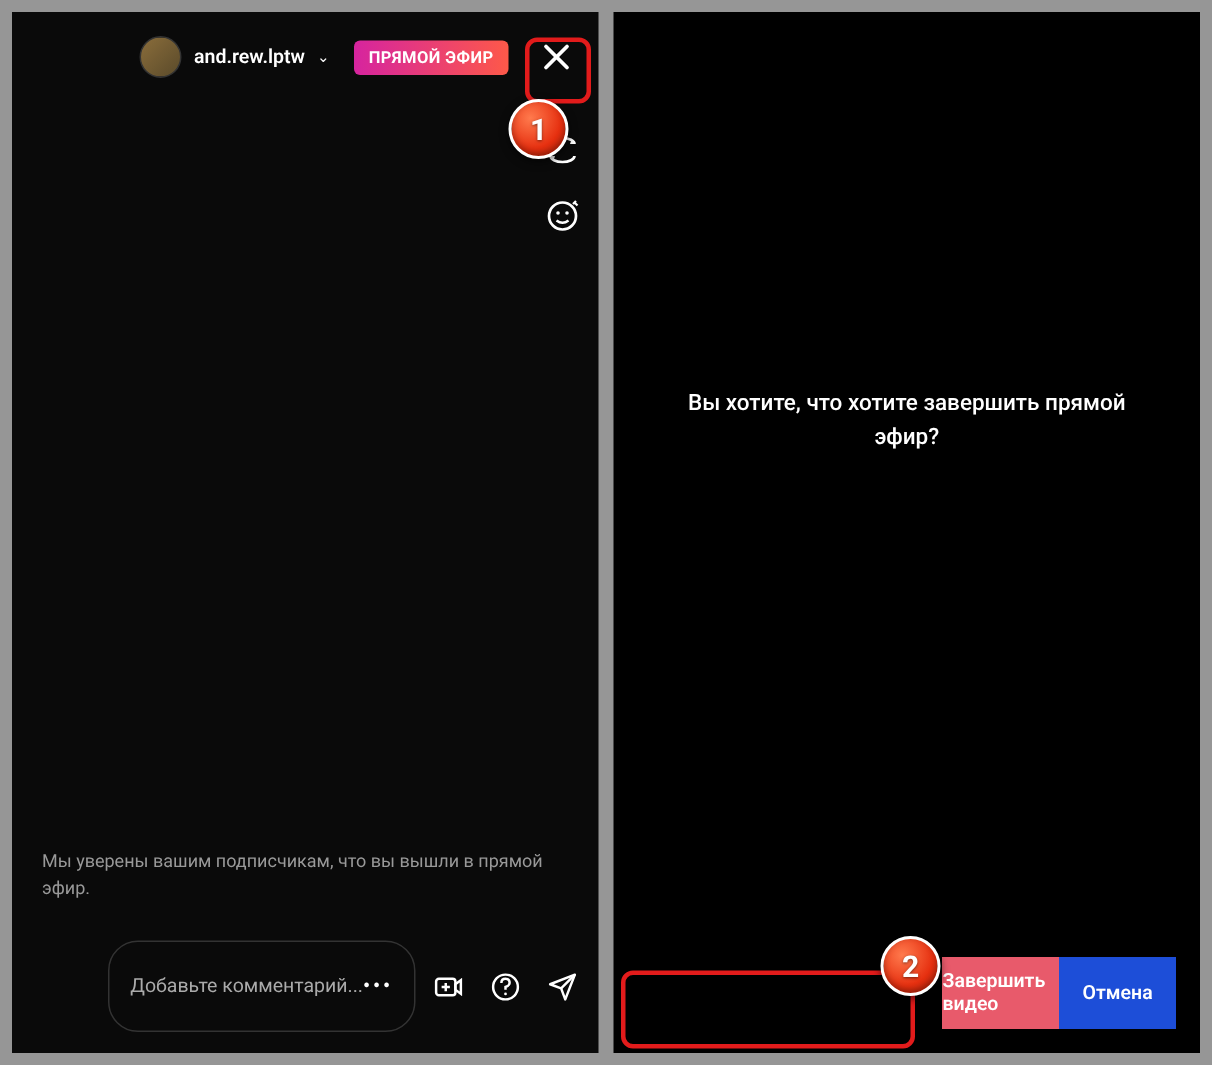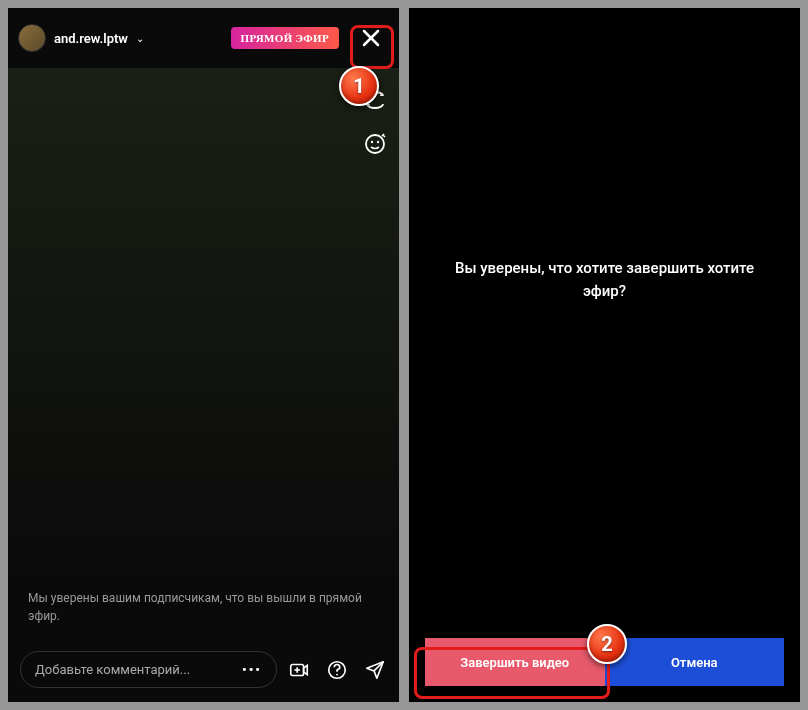--- a/index.html
+++ b/index.html
@@ -16,20 +16,21 @@
       display: flex;
       gap: 10px;
       padding: 8px;
     }
     
     .phone-screen {
       flex: 1;
       background: #000;
       position: relative;
       overflow: hidden;
+      align-items: flex-end;
     }
     
     
     .left-screen {
       display: flex;
       flex-direction: column;
       background: #0a0a0a;
     }
     
     .header {
@@ -63,21 +64,20 @@
     }
     
     .live-badge {
       background: linear-gradient(90deg, #d6249f, #fd5949);
       color: #fff;
       font-size: 11px;
       font-weight: 700;
       padding: 5px 10px;
       border-radius: 4px;
       letter-spacing: 0.3px;
-      font-family: Liberation Serif, serif;
     }
     
     .close-btn {
       width: 36px;
       height: 36px;
       display: flex;
       align-items: center;
       justify-content: center;
       color: #fff;
       font-size: 22px;
@@ -158,21 +158,21 @@
       align-items: center;
       padding: 8px 12px 14px 12px;
       gap: 10px;
     }
     
     .comment-input {
       flex: 1;
       background: transparent;
       border: 1px solid #333;
       border-radius: 20px;
-      padding: 10px 14px;
+      padding: 22px 14px;
       color: #aaa;
       font-size: 13px;
       display: flex;
       align-items: center;
       justify-content: space-between;
     }
     
     .more-dots {
       color: #fff;
       font-weight: bold;
@@ -331,21 +331,21 @@
           <line x1="21" y1="3" x2="11" y2="13" stroke="#fff" stroke-width="1.8"></line>
         </svg>
       </div>
     </div>
   </div>
 </div>
 
 <div class="phone-screen right-screen">
 
   <div class="confirm-area">
-    <div class="confirm-text">Вы уверены, что хотите завершить хотите эфир?</div>
+    <div class="confirm-text">Вы хотите, что хотите завершить прямой эфир?</div>
   </div>
 
   <div class="confirm-lower"></div>
 
   <div class="button-row">
     <div class="btn btn-end">Завершить видео</div>
     <div class="btn btn-cancel">Отмена</div>
   </div>
 
   <div class="highlight-red highlight-2"></div>

